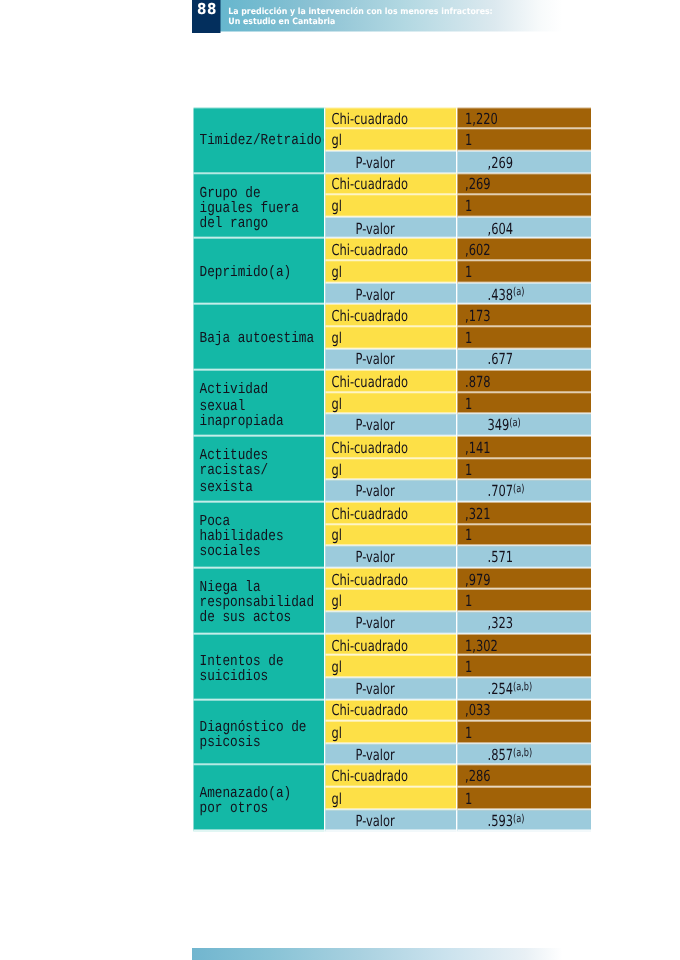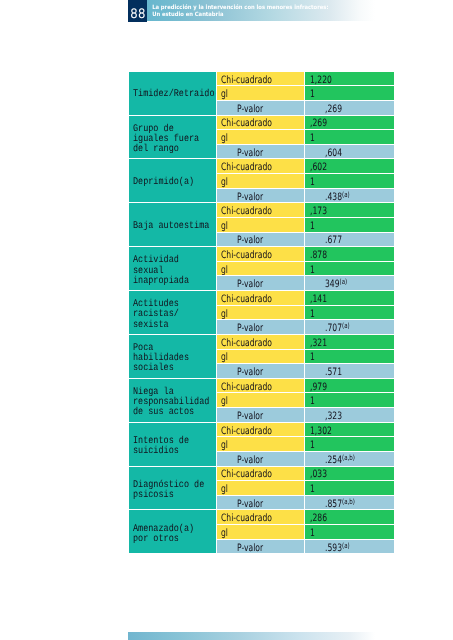--- a/index.html
+++ b/index.html
@@ -16,22 +16,22 @@
 
   
   .runhead { position:absolute; left:128.2px; top:0; width:247px; height:21.2px; }
   .runhead-band {
     position:absolute; left:0; top:0; width:247px; height:21.2px;
     background:linear-gradient(to right, #63b5cd 0%, #68b7ce 8.8%, #78bcd0 20.9%, #8cc2d4 33%, #b2d8e2 57.3%, #dce9ef 81.7%, #f7fafb 93.8%, #ffffff 100%);
   }
   .folio {
     position:absolute; left:0; top:0; width:17.7px; height:21.2px;
     background:#032f5d;
-    color:#ffffff; font-size:13px; font-weight:normal; padding:1.2px 0 0 1.0px;
-    display:flex; align-items:flex-end; justify-content:center;
+    color:#ffffff; font-size:10px; font-weight:bold; padding:1.2px 0 0 1.0px;
+    display:flex; align-items:flex-start; justify-content:center;
     letter-spacing:.45px;
     font-family:"DejaVu Sans Condensed","DejaVu Sans",sans-serif;
   }
   .runhead-title {
     position:absolute; left:24px; top:5.0px; width:230px;
     color:#ffffff; font-size:5.8px; line-height:6.6px; font-weight:bold;
     font-family:"DejaVu Sans Condensed","DejaVu Sans",sans-serif;
     white-space:nowrap;
   }
 
@@ -43,21 +43,21 @@
     height:14.63px; padding:0 0 0 4.6px; vertical-align:middle;
     font-size:10.2px; color:#14111c; line-height:11.4px;
     border-bottom:0.7px solid #ffffff; border-right:1.4px solid #ffffff;
     box-sizing:border-box; overflow:hidden;
     -webkit-font-smoothing:antialiased;
   }
   .tbl td > .tx { display:inline-block; opacity:.9999; will-change:opacity; transform:scaleX(.833) translateY(1.9px); transform-origin:left center; white-space:nowrap; vertical-align:middle; }
   .tbl td > .tx.wrap { white-space:normal; width:96px; line-height:10.1px; transform:scaleX(.833) translateY(3.1px); }
   td.c-label { width:88px; background:#14b8a6;font-family:Liberation Mono, monospace; }
   td.c-stat  { width:88.5px; background:#fde047; }
-  td.c-val   { width:89px; background:#22c55e; border-right:none; }
+  td.c-val   { width:89px; background:#a16207; border-right:none; }
   tr.pv td.c-stat, tr.pv td.c-val { background:#9ccbdc;padding-left:20px; }
   sup { font-size:7.3px; vertical-align:baseline; position:relative; top:-2.9px; line-height:0; }
 
   
   .footrule { position:absolute; left:128px; top:631.8px; width:247px; height:8.2px;
     background:linear-gradient(to right, #71b5ce 0%, #72b6cf 0.8%, #88c3d6 21%, #a9d1e0 45.3%, #cce3ee 69.6%, #e8f0f5 89.9%, #ffffff 100%); }
 </style>
 </head>
 <body>
 

